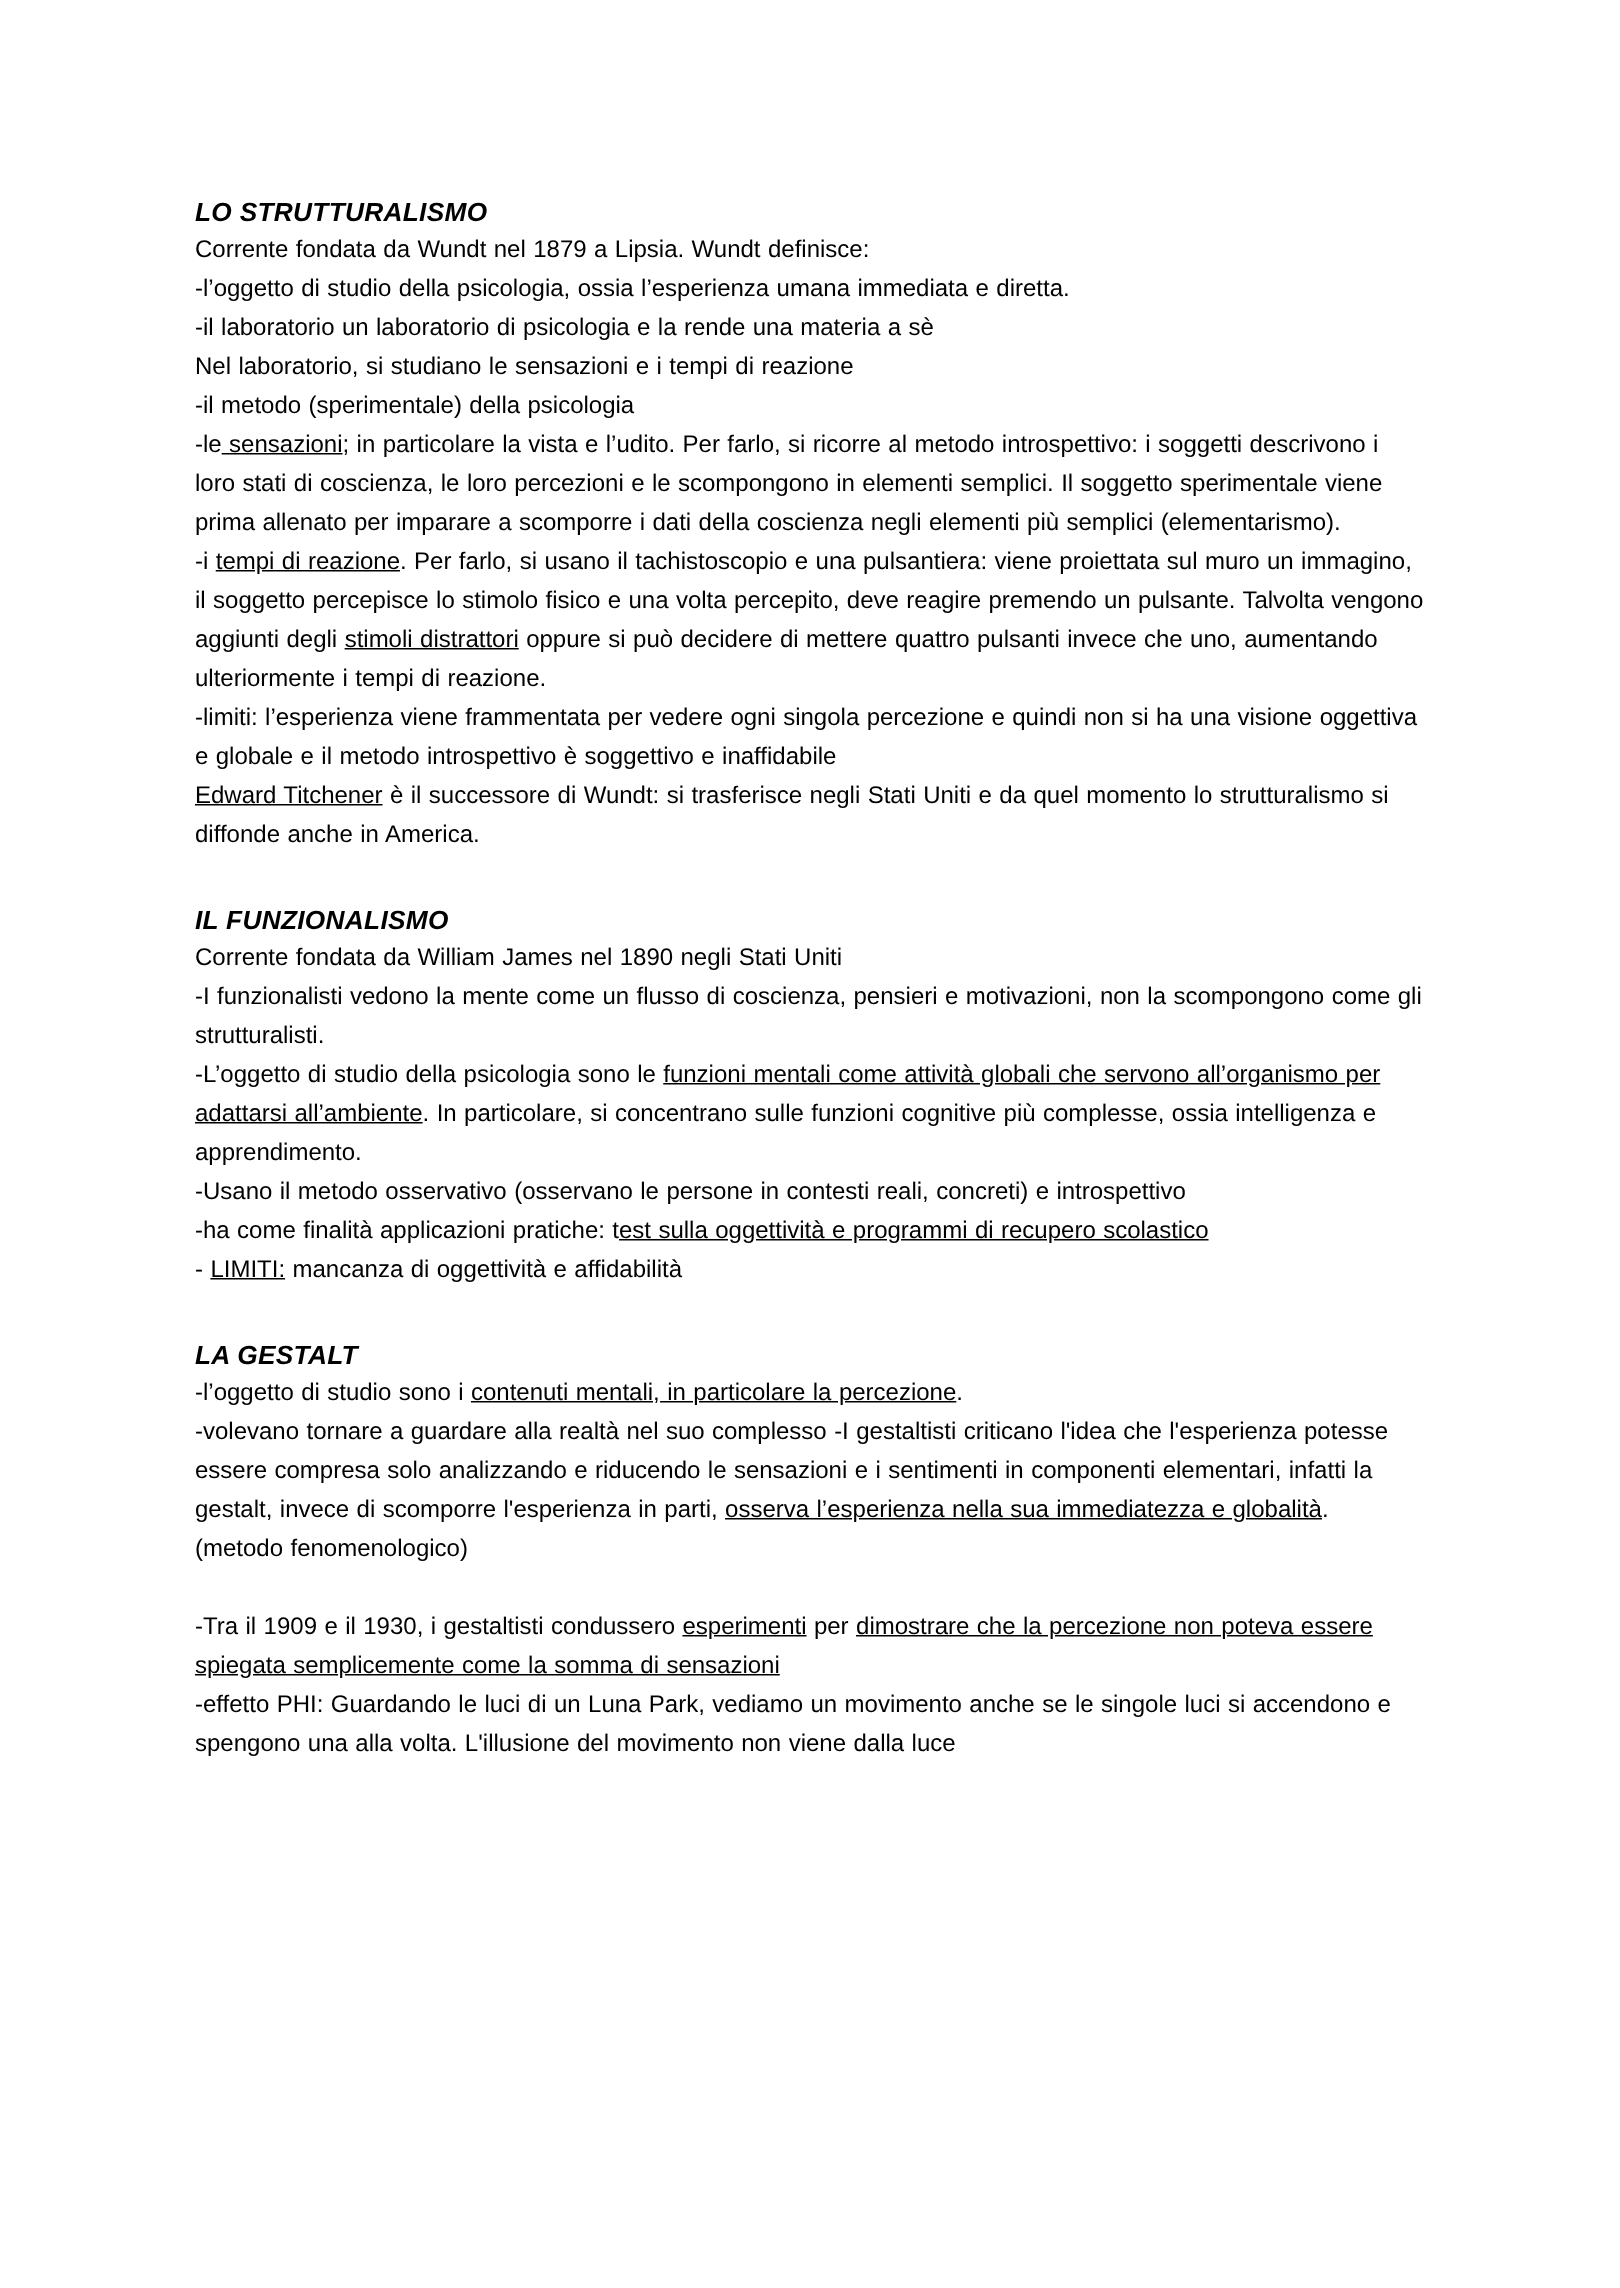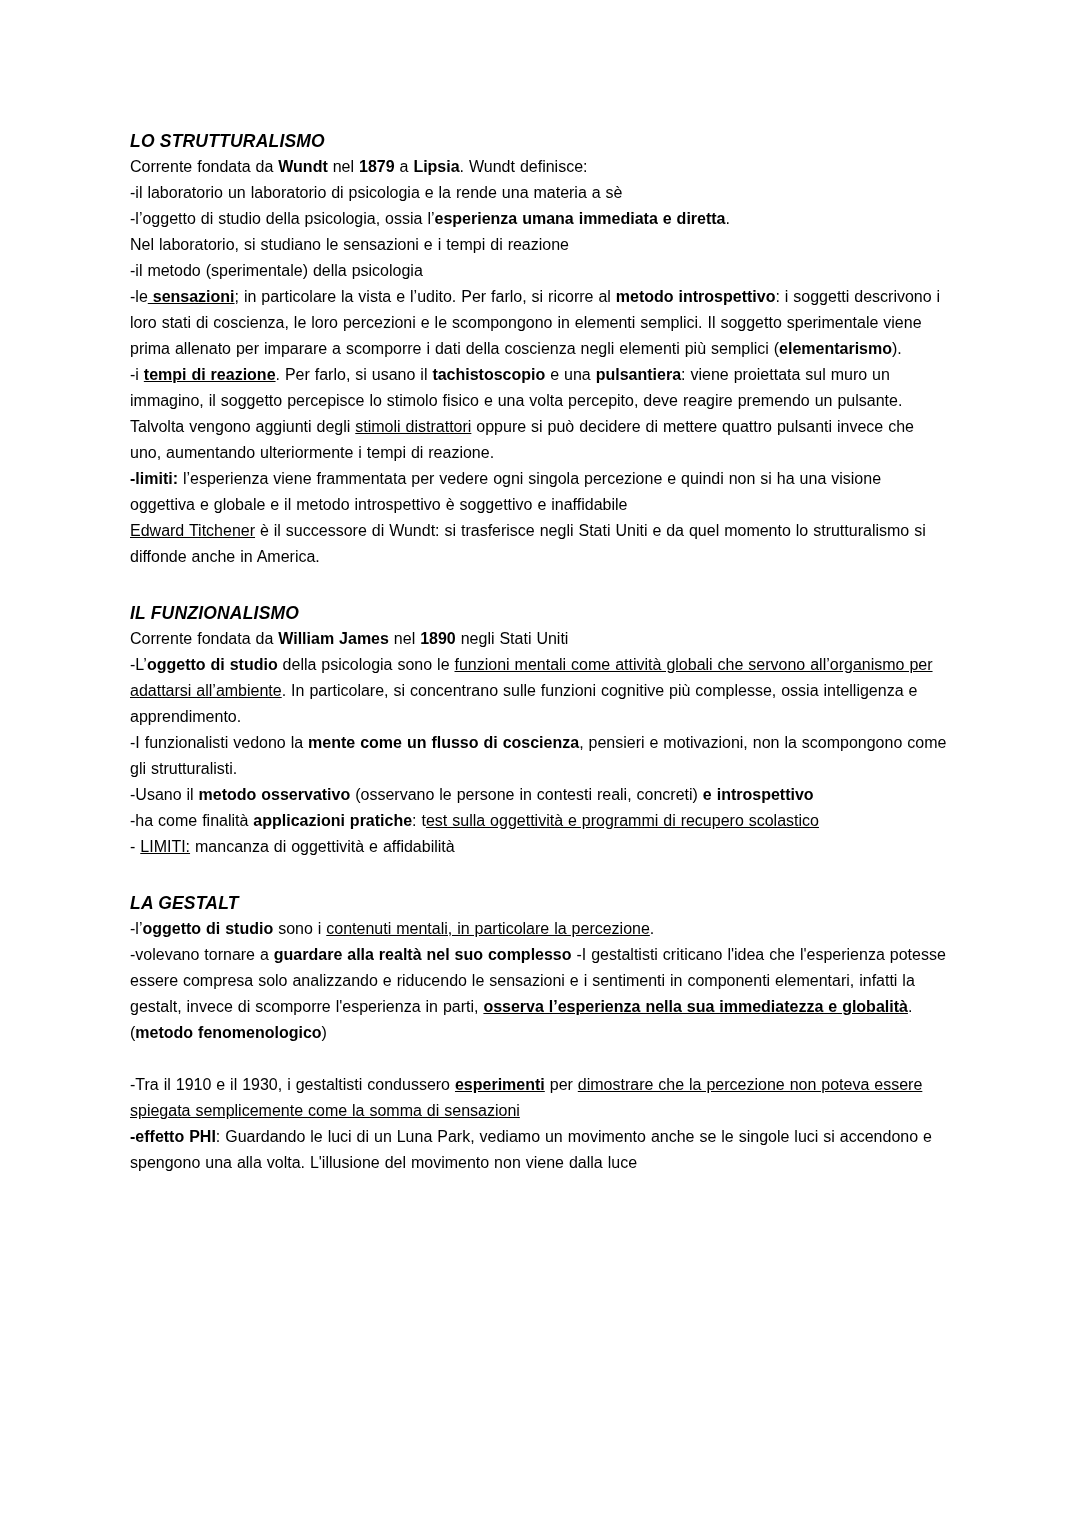--- a/index.html
+++ b/index.html
@@ -31,52 +31,52 @@
     margin: 0;
     letter-spacing: 0.2px;
   }
   .doc-par {
     font-size: 16px;
     line-height: 26px;
     margin: 0;
     word-spacing: 0.5px;
   }
   .doc-par.blank { height: 26px; }
-  .run-b { font-weight: bold; }
+  .run-b { font-weight: normal; }
   .run-u { text-decoration: underline; }
 </style>
 </head>
 <body>
 
 <div class="doc-page">
   <div class="doc-body">
       <section class="doc-section">
         <h2 class="doc-heading">LO STRUTTURALISMO</h2>
         <p class="doc-par"><span>Corrente fondata da </span><span class="run-b">Wundt</span><span> nel </span><span class="run-b">1879</span><span> a </span><span class="run-b">Lipsia</span><span>. Wundt definisce:</span></p>
+        <p class="doc-par"><span>-l’oggetto di studio della psicologia, ossia l’</span><span class="run-b">esperienza umana immediata e diretta</span><span>.</span></p>
         <p class="doc-par"><span>-il laboratorio un laboratorio di psicologia e la rende una materia a sè</span></p>
-        <p class="doc-par"><span>-l’oggetto di studio della psicologia, ossia l’</span><span class="run-b">esperienza umana immediata e diretta</span><span>.</span></p>
         <p class="doc-par"><span>Nel laboratorio, si studiano le sensazioni e i tempi di reazione</span></p>
         <p class="doc-par"><span>-il metodo (sperimentale) della psicologia</span></p>
         <p class="doc-par"><span>-le</span><span class="run-b run-u"> sensazioni</span><span>; in particolare la vista e l’udito. Per farlo, si ricorre al </span><span class="run-b">metodo introspettivo</span><span>: i soggetti descrivono i loro stati di coscienza, le loro percezioni e le scompongono in elementi semplici. Il soggetto sperimentale viene prima allenato per imparare a scomporre i dati della coscienza negli elementi più semplici (</span><span class="run-b">elementarismo</span><span>).</span></p>
         <p class="doc-par"><span>-i </span><span class="run-b run-u">tempi di reazione</span><span>. Per farlo, si usano il </span><span class="run-b">tachistoscopio</span><span> e una </span><span class="run-b">pulsantiera</span><span>: viene proiettata sul muro un immagino, il soggetto percepisce lo stimolo fisico e una volta percepito, deve reagire premendo un pulsante. Talvolta vengono aggiunti degli </span><span class="run-u">stimoli distrattori</span><span> oppure si può decidere di mettere quattro pulsanti invece che uno, aumentando ulteriormente i tempi di reazione.</span></p>
         <p class="doc-par"><span class="run-b">-limiti:</span><span> l’esperienza viene frammentata per vedere ogni singola percezione e quindi non si ha una visione oggettiva e globale e il metodo introspettivo è soggettivo e inaffidabile</span></p>
         <p class="doc-par"><span class="run-u">Edward Titchener</span><span> è il successore di Wundt: si trasferisce negli Stati Uniti e da quel momento lo strutturalismo si diffonde anche in America.</span></p>
       </section>
       <section class="doc-section">
         <h2 class="doc-heading">IL FUNZIONALISMO</h2>
         <p class="doc-par"><span>Corrente fondata da </span><span class="run-b">William James</span><span> nel </span><span class="run-b">1890</span><span> negli Stati Uniti</span></p>
+        <p class="doc-par"><span>-I funzionalisti vedono la </span><span class="run-b">mente come un flusso di coscienza</span><span>, pensieri e motivazioni, non la scompongono come gli strutturalisti.</span></p>
         <p class="doc-par"><span>-L’</span><span class="run-b">oggetto di studio</span><span> della psicologia sono le </span><span class="run-u">funzioni mentali come attività globali che servono all’organismo per adattarsi all’ambiente</span><span>. In particolare, si concentrano sulle funzioni cognitive più complesse, ossia intelligenza e apprendimento.</span></p>
-        <p class="doc-par"><span>-I funzionalisti vedono la </span><span class="run-b">mente come un flusso di coscienza</span><span>, pensieri e motivazioni, non la scompongono come gli strutturalisti.</span></p>
         <p class="doc-par"><span>-Usano il </span><span class="run-b">metodo osservativo</span><span> (osservano le persone in contesti reali, concreti) </span><span class="run-b">e introspettivo</span></p>
         <p class="doc-par"><span>-ha come finalità </span><span class="run-b">applicazioni pratiche</span><span>: t</span><span class="run-u">est sulla oggettività e programmi di recupero scolastico</span></p>
         <p class="doc-par"><span>- </span><span class="run-u">LIMITI:</span><span> mancanza di oggettività e affidabilità</span></p>
       </section>
       <section class="doc-section">
         <h2 class="doc-heading">LA GESTALT</h2>
         <p class="doc-par"><span>-l’</span><span class="run-b">oggetto di studio</span><span> sono i </span><span class="run-u">contenuti mentali, in particolare la percezione</span><span>.</span></p>
         <p class="doc-par"><span>-volevano tornare a </span><span class="run-b">guardare alla realtà nel suo complesso</span><span> -I gestaltisti criticano l'idea che l'esperienza potesse essere compresa solo analizzando e riducendo le sensazioni e i sentimenti in componenti elementari, infatti la gestalt, invece di scomporre l'esperienza in parti, </span><span class="run-b run-u">osserva l’esperienza nella sua immediatezza e globalità</span><span>.</span></p>
         <p class="doc-par"><span>(</span><span class="run-b">metodo fenomenologico</span><span>)</span></p>
         <p class="doc-par blank"></p>
-        <p class="doc-par"><span>-Tra il 1910 e il 1930, i gestaltisti condussero </span><span class="run-b run-u">esperimenti</span><span> per </span><span class="run-u">dimostrare che la percezione non poteva essere spiegata semplicemente come la somma di sensazioni</span></p>
+        <p class="doc-par"><span>-Tra il 1909 e il 1930, i gestaltisti condussero </span><span class="run-b run-u">esperimenti</span><span> per </span><span class="run-u">dimostrare che la percezione non poteva essere spiegata semplicemente come la somma di sensazioni</span></p>
         <p class="doc-par"><span class="run-b">-effetto PHI</span><span>: Guardando le luci di un Luna Park, vediamo un movimento anche se le singole luci si accendono e spengono una alla volta. L'illusione del movimento non viene dalla luce</span></p>
       </section>
     </div>
 </div>
 
 </body></html>

